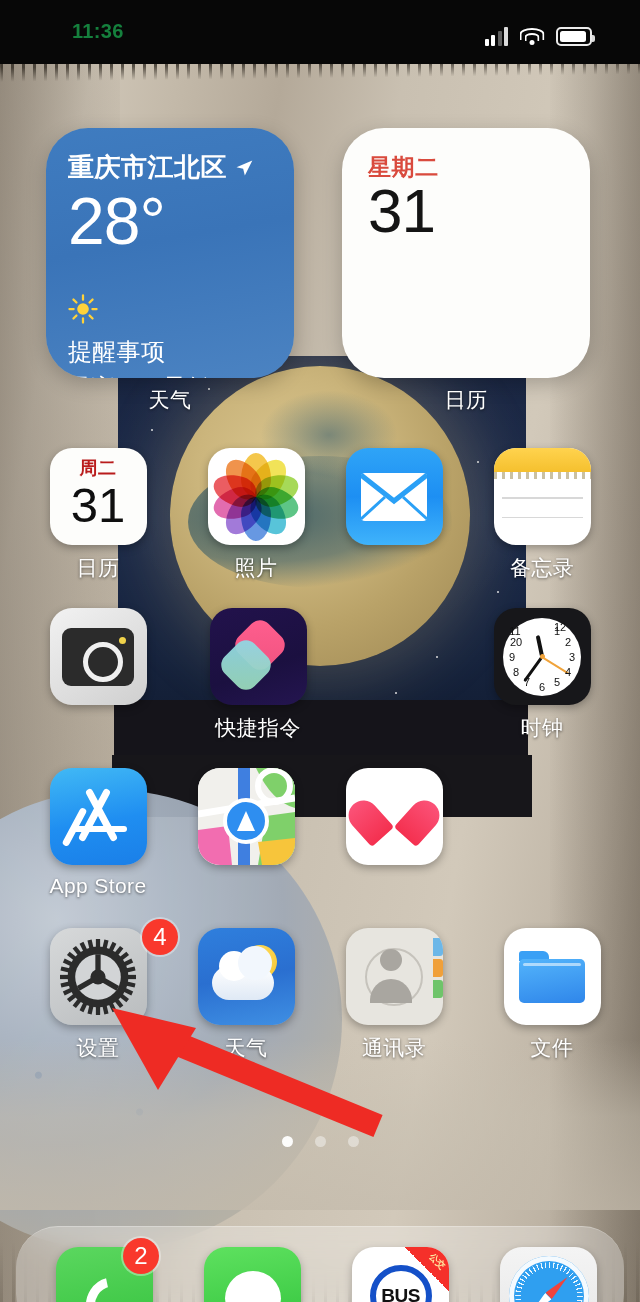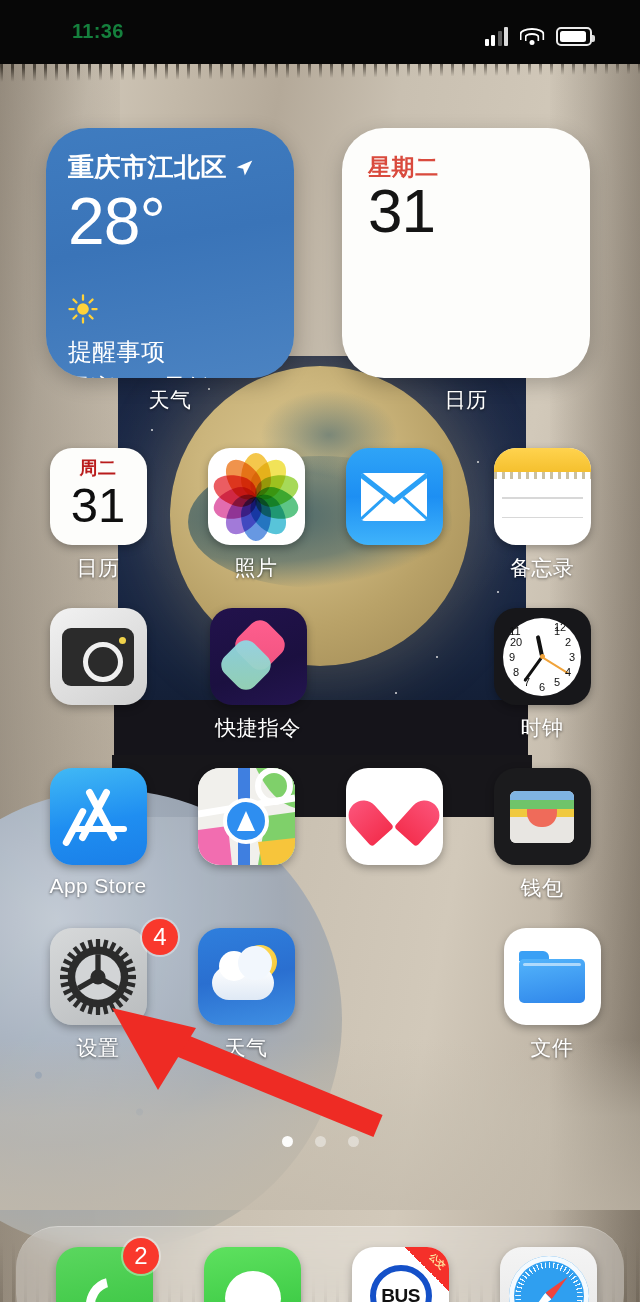--- a/index.html
+++ b/index.html
@@ -622,31 +622,20 @@
 
       <div class="app" style="left:320px">
         <div class="ico ic-health">
           <div class="heart">
               <i></i>
               <i></i>
             </div>
         </div>
       </div>
 
-      <div class="app" style="left:468px">
-        <div class="ico ic-wallet">
-          <div class="cards">
-            <i style="top:0;background:#7fb4e2"></i>
-            <i style="top:9px;background:#6fc46a"></i>
-            <i style="top:18px;background:#f0c93f"></i>
-            <div class="wpocket"></div>
-          </div>
-        </div>
-        <div class="lbl">钱包</div>
-      </div>
     </div>
 
     <div class="row">
       <div class="app" style="left:24px">
         <div class="ico ic-settings">
           <svg class="gear" viewBox="0 0 100 100">
             <g id="gearteeth" fill="#2b2b2b">
                 <rect x="47.2" y="0" width="5.6" height="14" transform="rotate(0 50 50)"></rect>
                 <rect x="47.2" y="0" width="5.6" height="14" transform="rotate(12.857142857142858 50 50)"></rect>
                 <rect x="47.2" y="0" width="5.6" height="14" transform="rotate(25.714285714285715 50 50)"></rect>
@@ -691,20 +680,35 @@
       </div>
 
       <div class="app" style="left:172px">
         <div class="ico ic-weather">
           <div class="wsun2"></div>
           <div class="wcloud"></div>
         </div>
         <div class="lbl">天气</div>
       </div>
 
+      <div class="app" style="left:320px">
+        <div class="ico ic-contacts">
+          <div class="ct-tabs">
+            <i style="background:#6cb7e8"></i>
+            <i style="background:#f0a03a"></i>
+            <i style="background:#6fc46a"></i>
+          </div>
+          <div class="ct-ring"></div>
+          <div class="ct-person">
+            <div class="ct-head"></div>
+            <div class="ct-body"></div>
+          </div>
+        </div>
+        <div class="lbl">通讯录</div>
+      </div>
 
       <div class="app" style="left:478px">
         <div class="ico ic-files">
           <div class="folder">
             <div class="tab"></div>
             <div class="body"></div>
           </div>
         </div>
         <div class="lbl">文件</div>
       </div>

